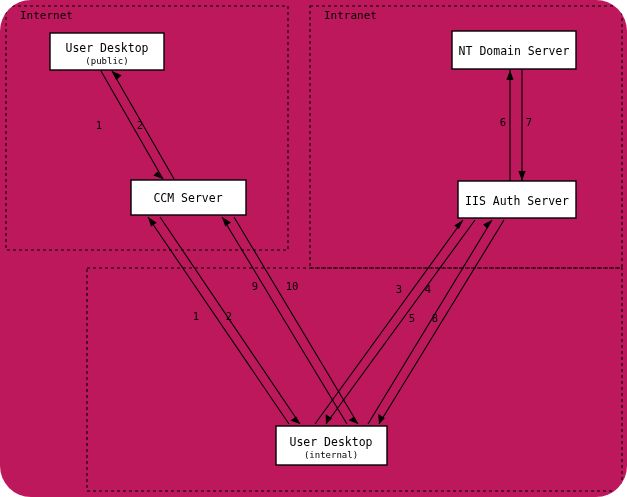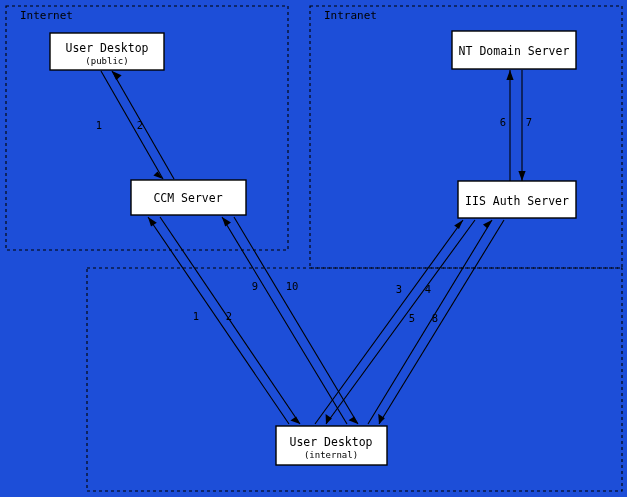--- a/index.html
+++ b/index.html
@@ -8,22 +8,23 @@
     padding: 0;
     background: #ffffff;
   }
   body {
     font-family: "DejaVu Sans Mono", monospace;
   }
   #diagram-root {
     position: relative;
     width: 627px;
     height: 497px;
-    background: #1d4ed8;
+    background: #be185d;
     overflow: hidden;
+    border-radius: 31px;
   }
   svg#diagram-svg {
     display: block;
     width: 627px;
     height: 497px;
   }
   .zone-rect {
     fill: none;
     stroke: #000000;
     stroke-width: 1.1;

